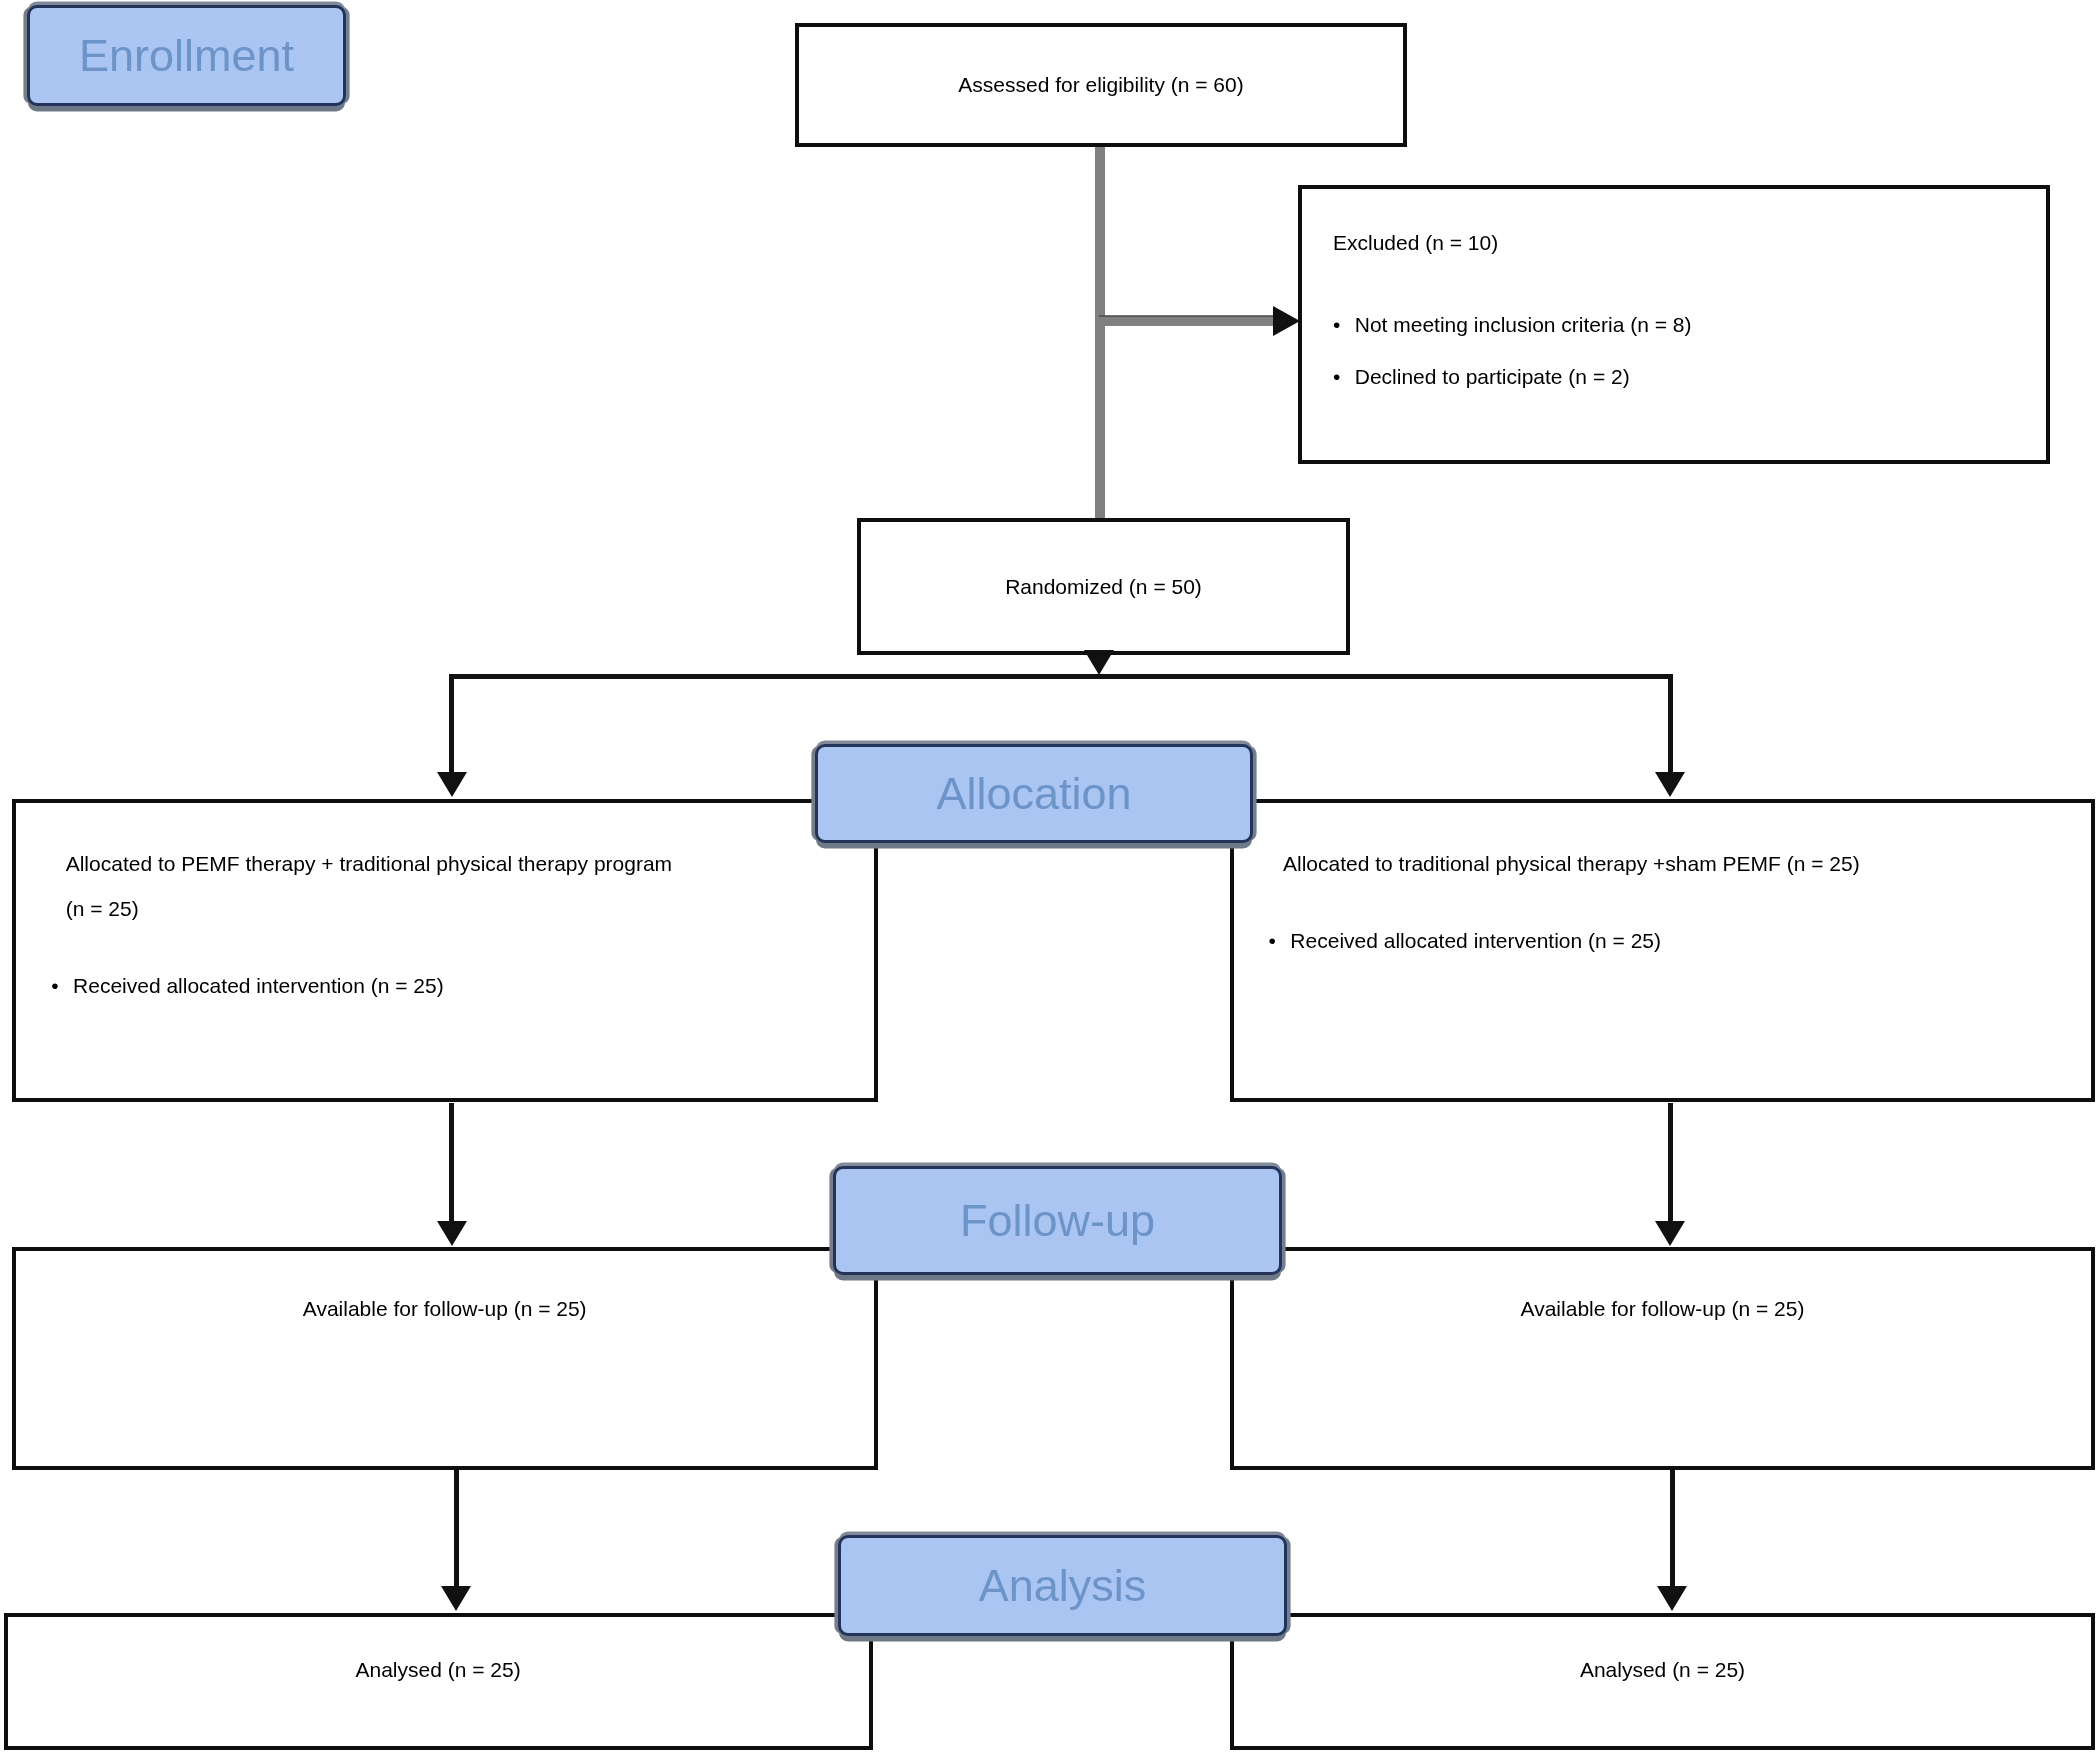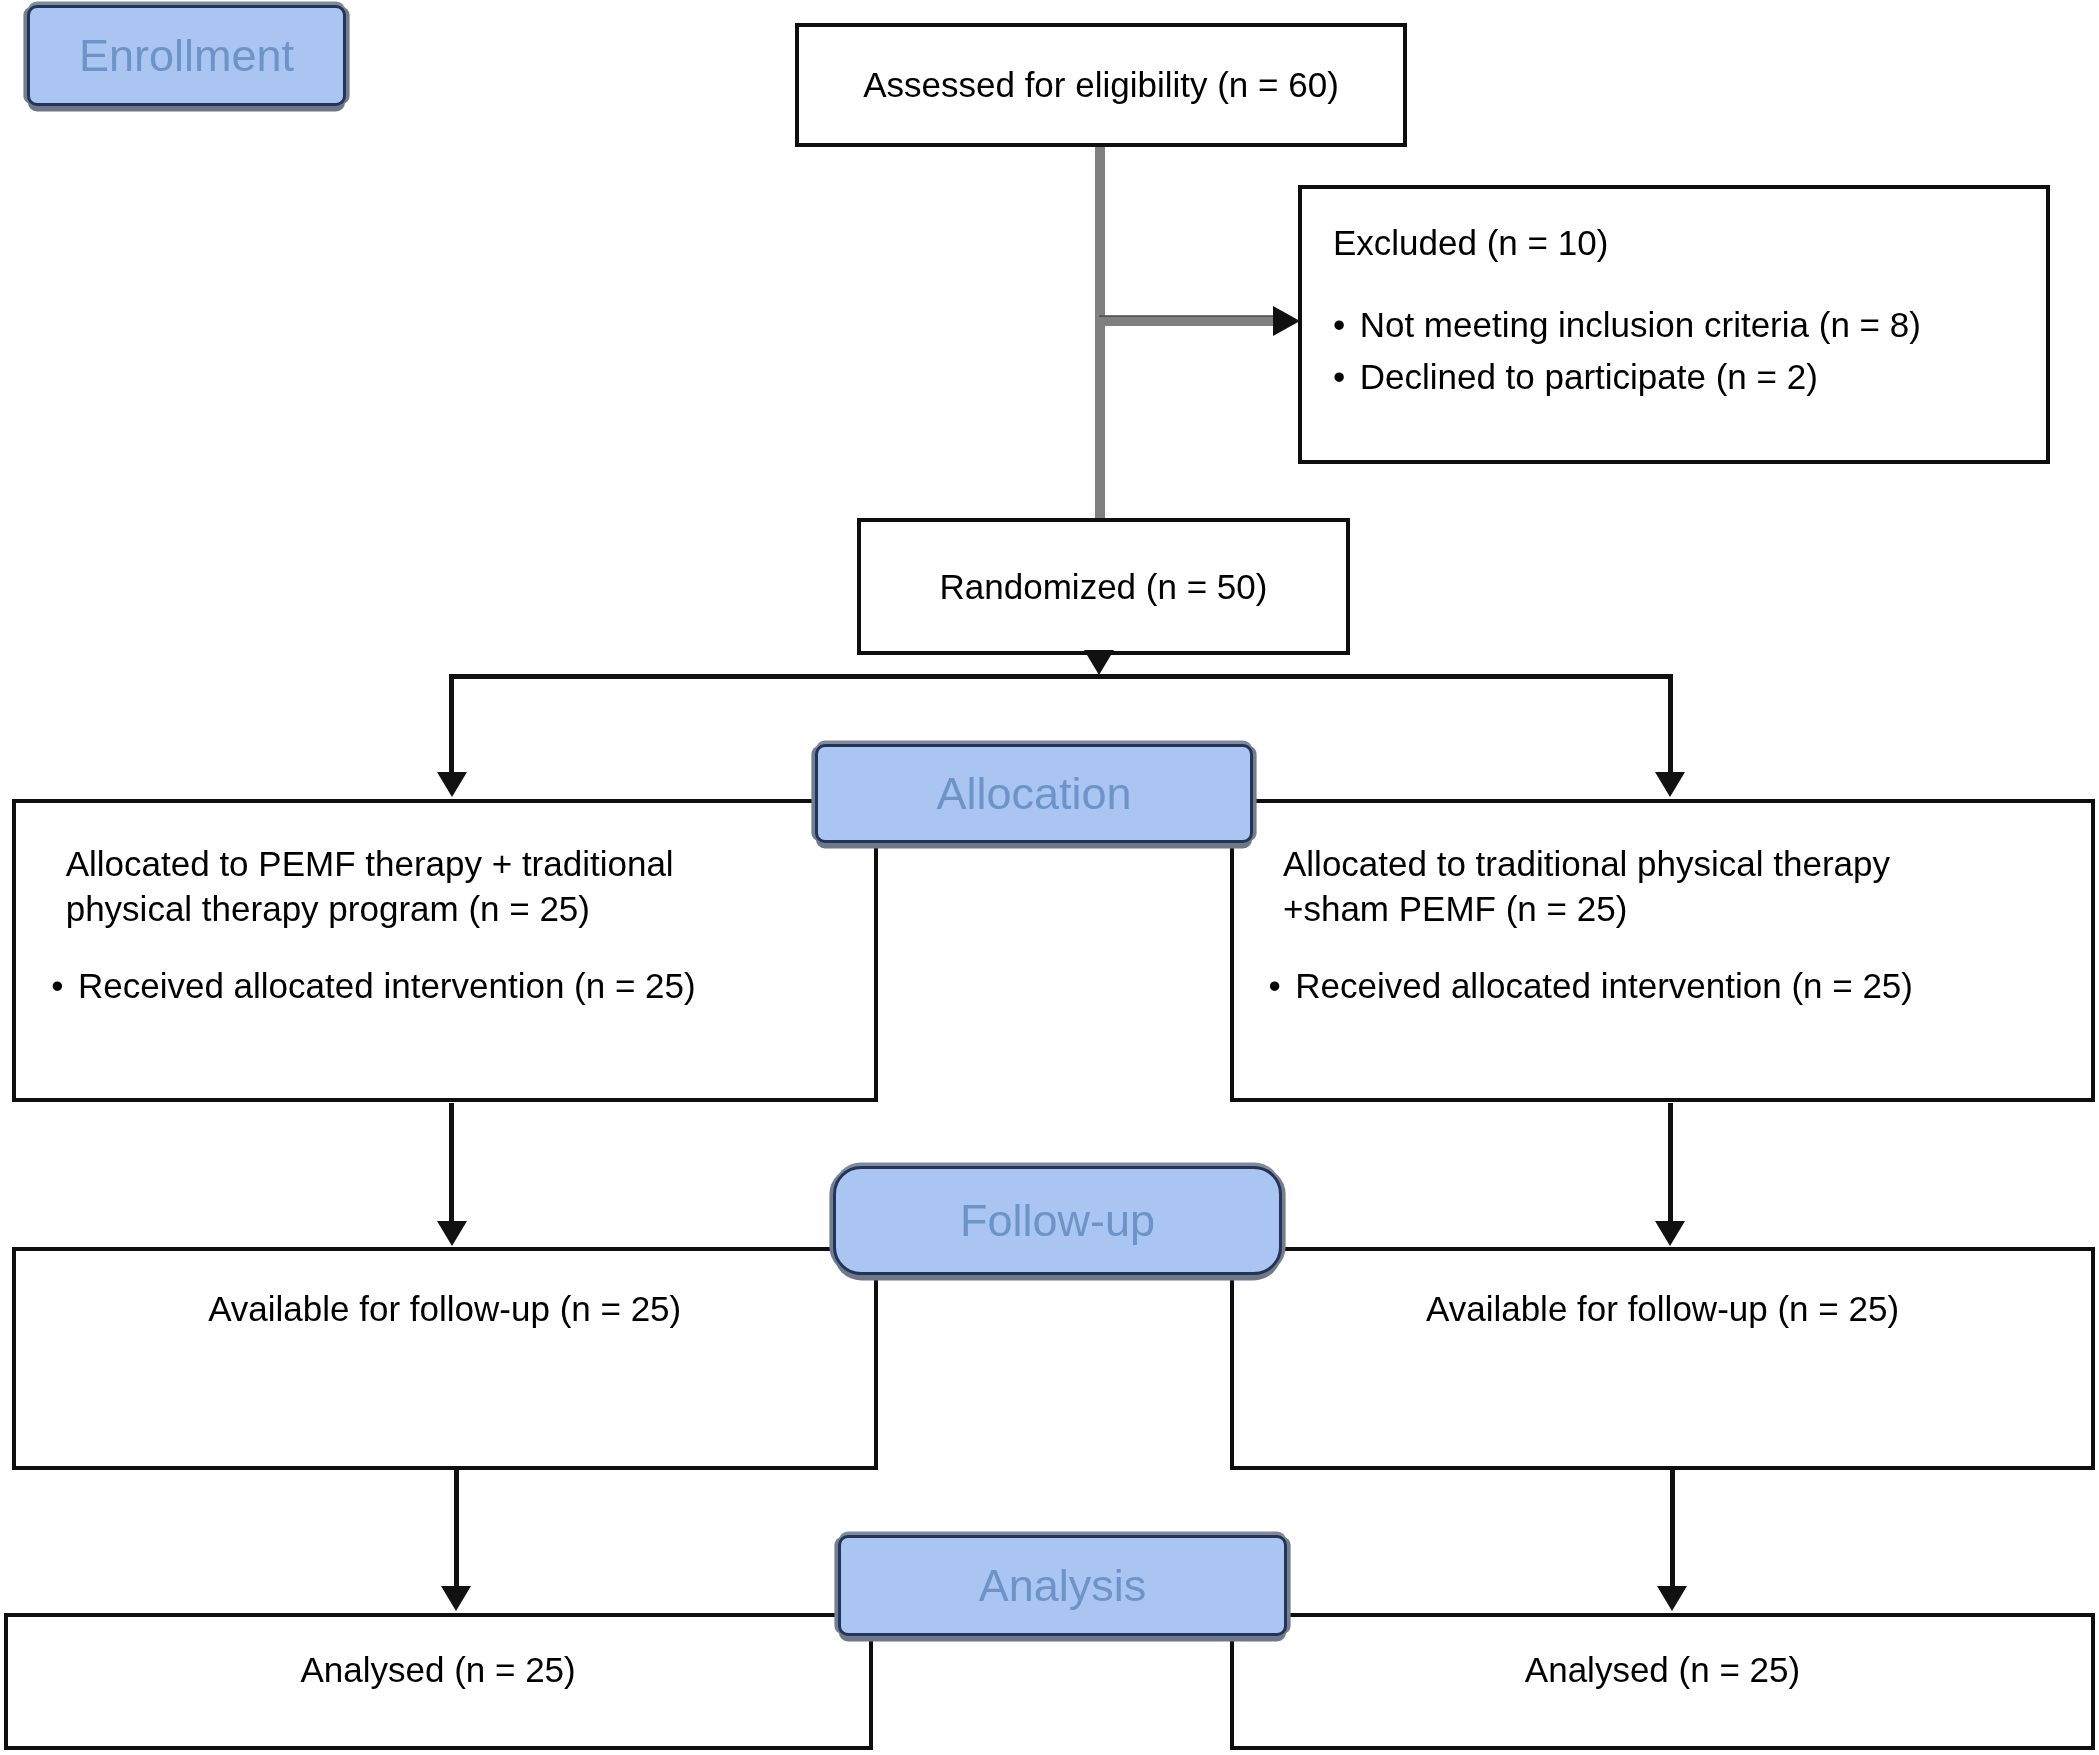--- a/index.html
+++ b/index.html
@@ -21,27 +21,27 @@
     position:absolute;z-index:4;
     background:var(--stage-fill);
     border:3.6px solid var(--stage-border);
     border-radius:10px;
     box-shadow:0 6.3px 0 -0.9px #6f7887, 0 -4.5px 0 -0.9px #828a99, 5.4px 0 0 -1.8px #757e8d, -5.4px 0 0 -1.8px #757e8d;
     display:flex;align-items:center;justify-content:center;
     color:var(--stage-text);font-size:45px;
   }
   #stage-enrollment{left:27px;top:5.4px;width:313px;height:95px;}
   #stage-allocation{left:815px;top:744px;width:432px;height:93px;}
-  #stage-followup{left:833px;top:1166px;width:443px;height:103px;border-radius:28px;}
+  #stage-followup{left:833px;top:1166px;width:443px;height:103px;}
   #stage-analysis{left:838px;top:1535px;width:443px;height:95px;}
   
   .node{
     position:absolute;z-index:2;background:#fff;
     border:4.5px solid var(--box-border);
-    font-size:35px;line-height:43px;box-sizing:border-box;
+    font-size:21px;line-height:43px;box-sizing:border-box;
   }
   .node.center{display:flex;align-items:center;justify-content:center;}
   #box-assessed{left:795px;top:22.5px;width:612px;height:124px;}
   #box-excluded{left:1298px;top:185px;width:752px;height:279px;padding:18px 18px 0 31px;}
   #box-randomized{left:857px;top:518px;width:493px;height:137px;}
   #box-alloc-left{left:11.7px;top:799px;width:866px;height:303px;padding:38px 18px 0 50px;}
   #box-alloc-right{left:1230px;top:799px;width:865px;height:303px;padding:38px 18px 0 49px;}
   #box-fu-left{left:11.7px;top:1247px;width:866px;height:223px;padding-top:36px;text-align:center;}
   #box-fu-right{left:1230px;top:1247px;width:865px;height:223px;padding-top:36px;text-align:center;}
   #box-an-left{left:3.6px;top:1613px;width:869px;height:137px;padding-top:31px;text-align:center;}

